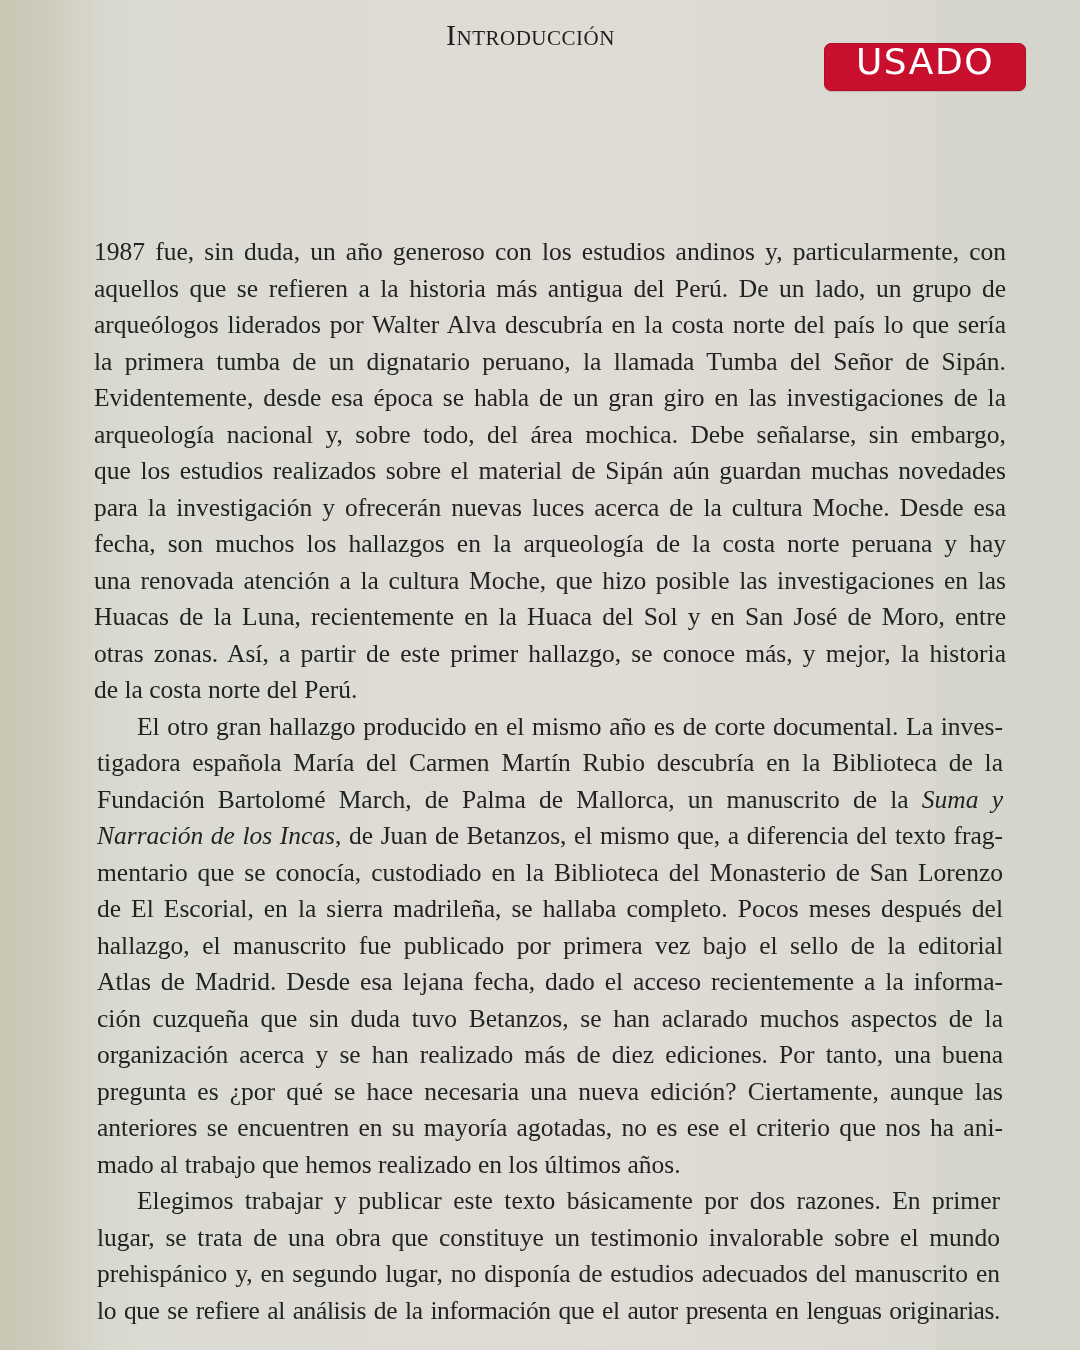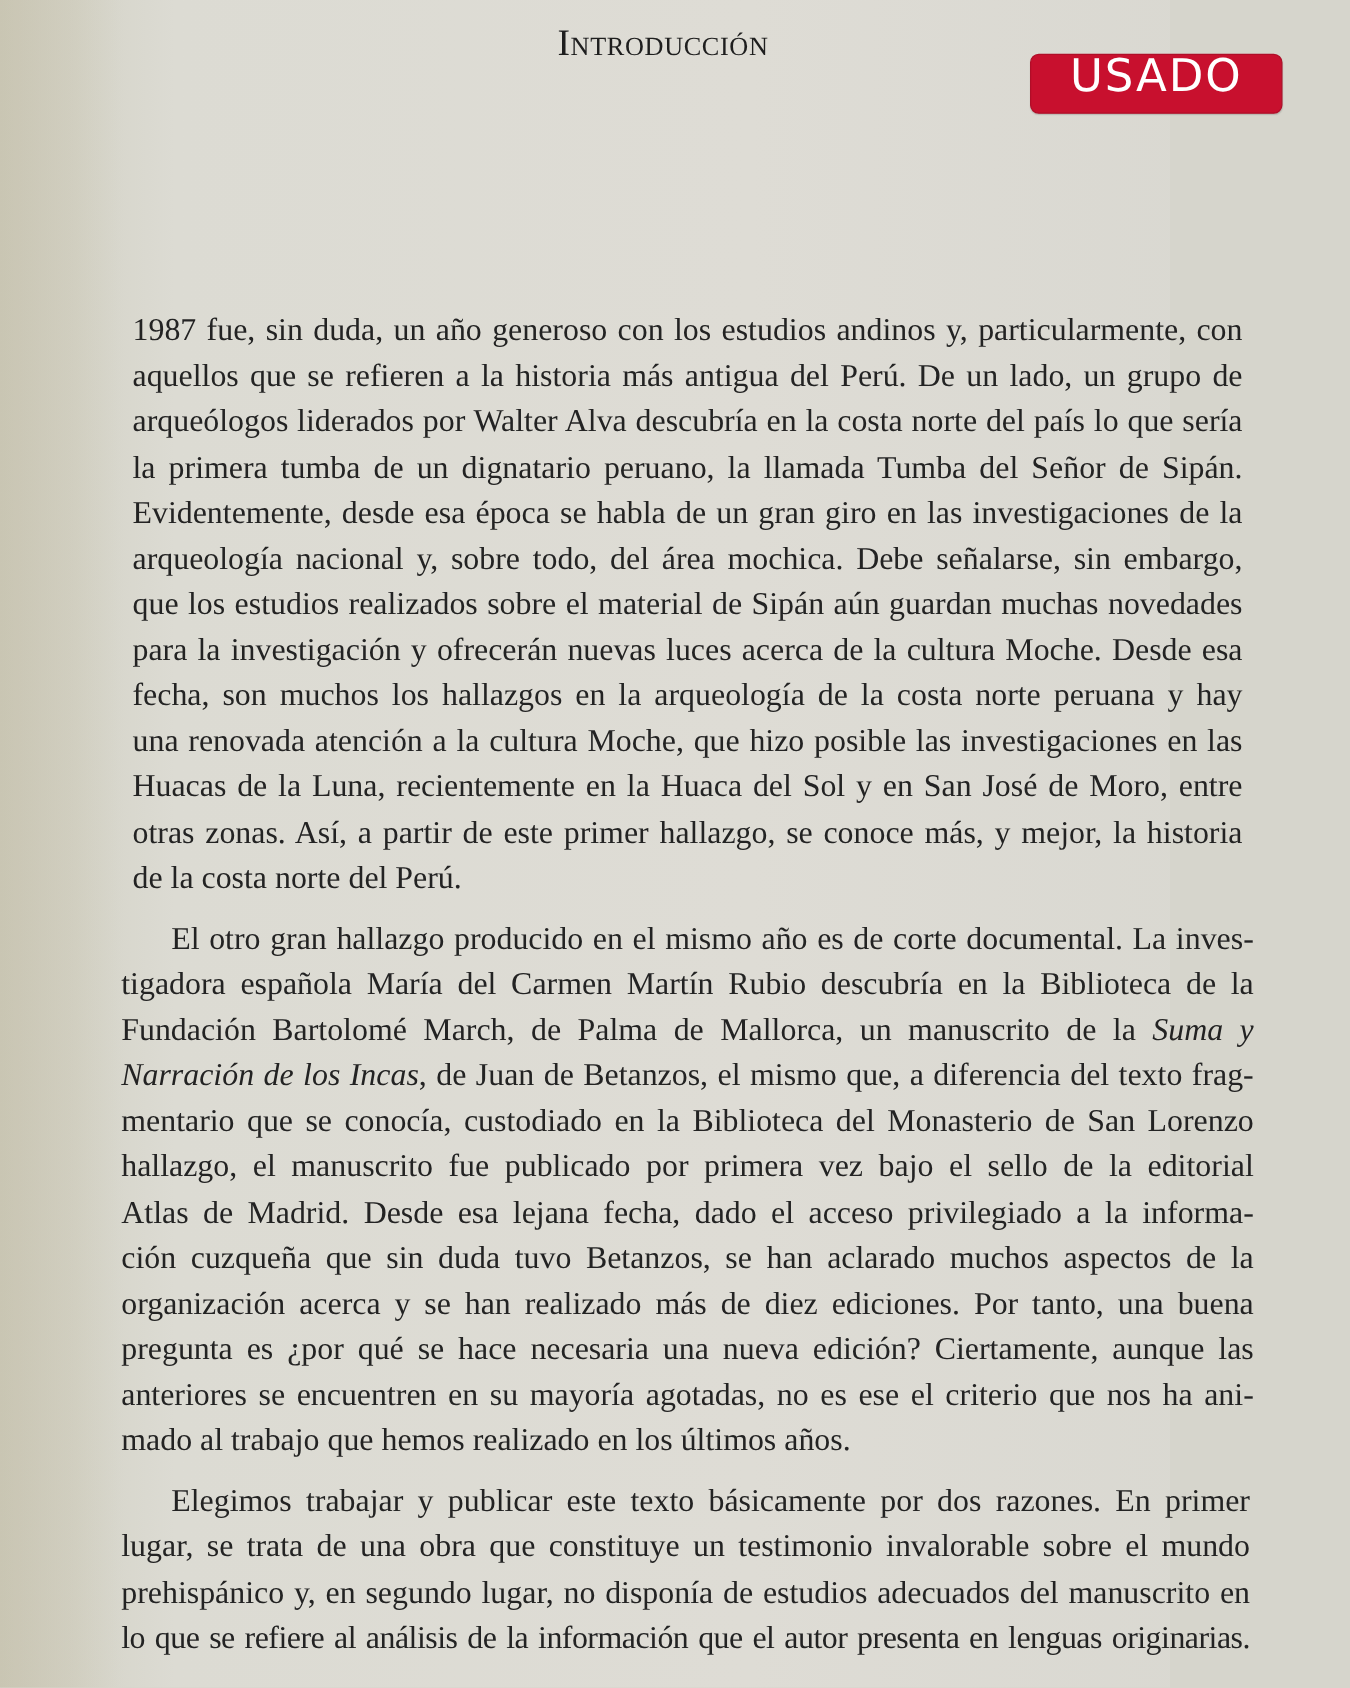--- a/index.html
+++ b/index.html
@@ -74,21 +74,21 @@
   .body-text {
     position: absolute;
     left: 94px;
     top: 234px;
     width: 912px;
     color: #232323;
     font-size: 25.5px;
     line-height: 36.5px;
   }
   .body-text p {
-    margin: 12px;
+    margin: 0;
     text-align: justify;
     text-align-last: justify;
     hyphens: manual;
   }
   .body-text p .line {
     display: block;
     text-align: justify;
     text-align-last: justify;
     white-space: nowrap;
   }
@@ -136,22 +136,23 @@
       <span class="line">otras zonas. Así, a partir de este primer hallazgo, se conoce más, y mejor, la historia</span>
       <span class="line last">de la costa norte del Perú.</span>
     </p>
 
     <p class="p2">
       <span class="line" style="padding-left:40px;">El otro gran hallazgo producido en el mismo año es de corte documental. La inves-</span>
       <span class="line">tigadora española María del Carmen Martín Rubio descubría en la Biblioteca de la</span>
       <span class="line"><span>Fundación Bartolomé March, de Palma de Mallorca, un manuscrito de la </span><em>Suma y</em></span>
       <span class="line"><em>Narración de los Incas</em><span>, de Juan de Betanzos, el mismo que, a diferencia del texto frag-</span></span>
       <span class="line">mentario que se conocía, custodiado en la Biblioteca del Monasterio de San Lorenzo</span>
+      <span class="line">de El Escorial, en la sierra madrileña, se hallaba completo. Pocos meses después del</span>
       <span class="line">hallazgo, el manuscrito fue publicado por primera vez bajo el sello de la editorial</span>
-      <span class="line">Atlas de Madrid. Desde esa lejana fecha, dado el acceso privilegiado a la informa-</span>
+      <span class="line">Atlas de Madrid. Desde esa lejana fecha, dado el acceso recientemente a la informa-</span>
       <span class="line">ción cuzqueña que sin duda tuvo Betanzos, se han aclarado muchos aspectos de la</span>
       <span class="line">organización acerca y se han realizado más de diez ediciones. Por tanto, una buena</span>
       <span class="line">pregunta es ¿por qué se hace necesaria una nueva edición? Ciertamente, aunque las</span>
       <span class="line">anteriores se encuentren en su mayoría agotadas, no es ese el criterio que nos ha ani-</span>
       <span class="line last">mado al trabajo que hemos realizado en los últimos años.</span>
     </p>
 
     <p class="p3">
       <span class="line" style="padding-left:40px;">Elegimos trabajar y publicar este texto básicamente por dos razones. En primer</span>
       <span class="line">lugar, se trata de una obra que constituye un testimonio invalorable sobre el mundo</span>

